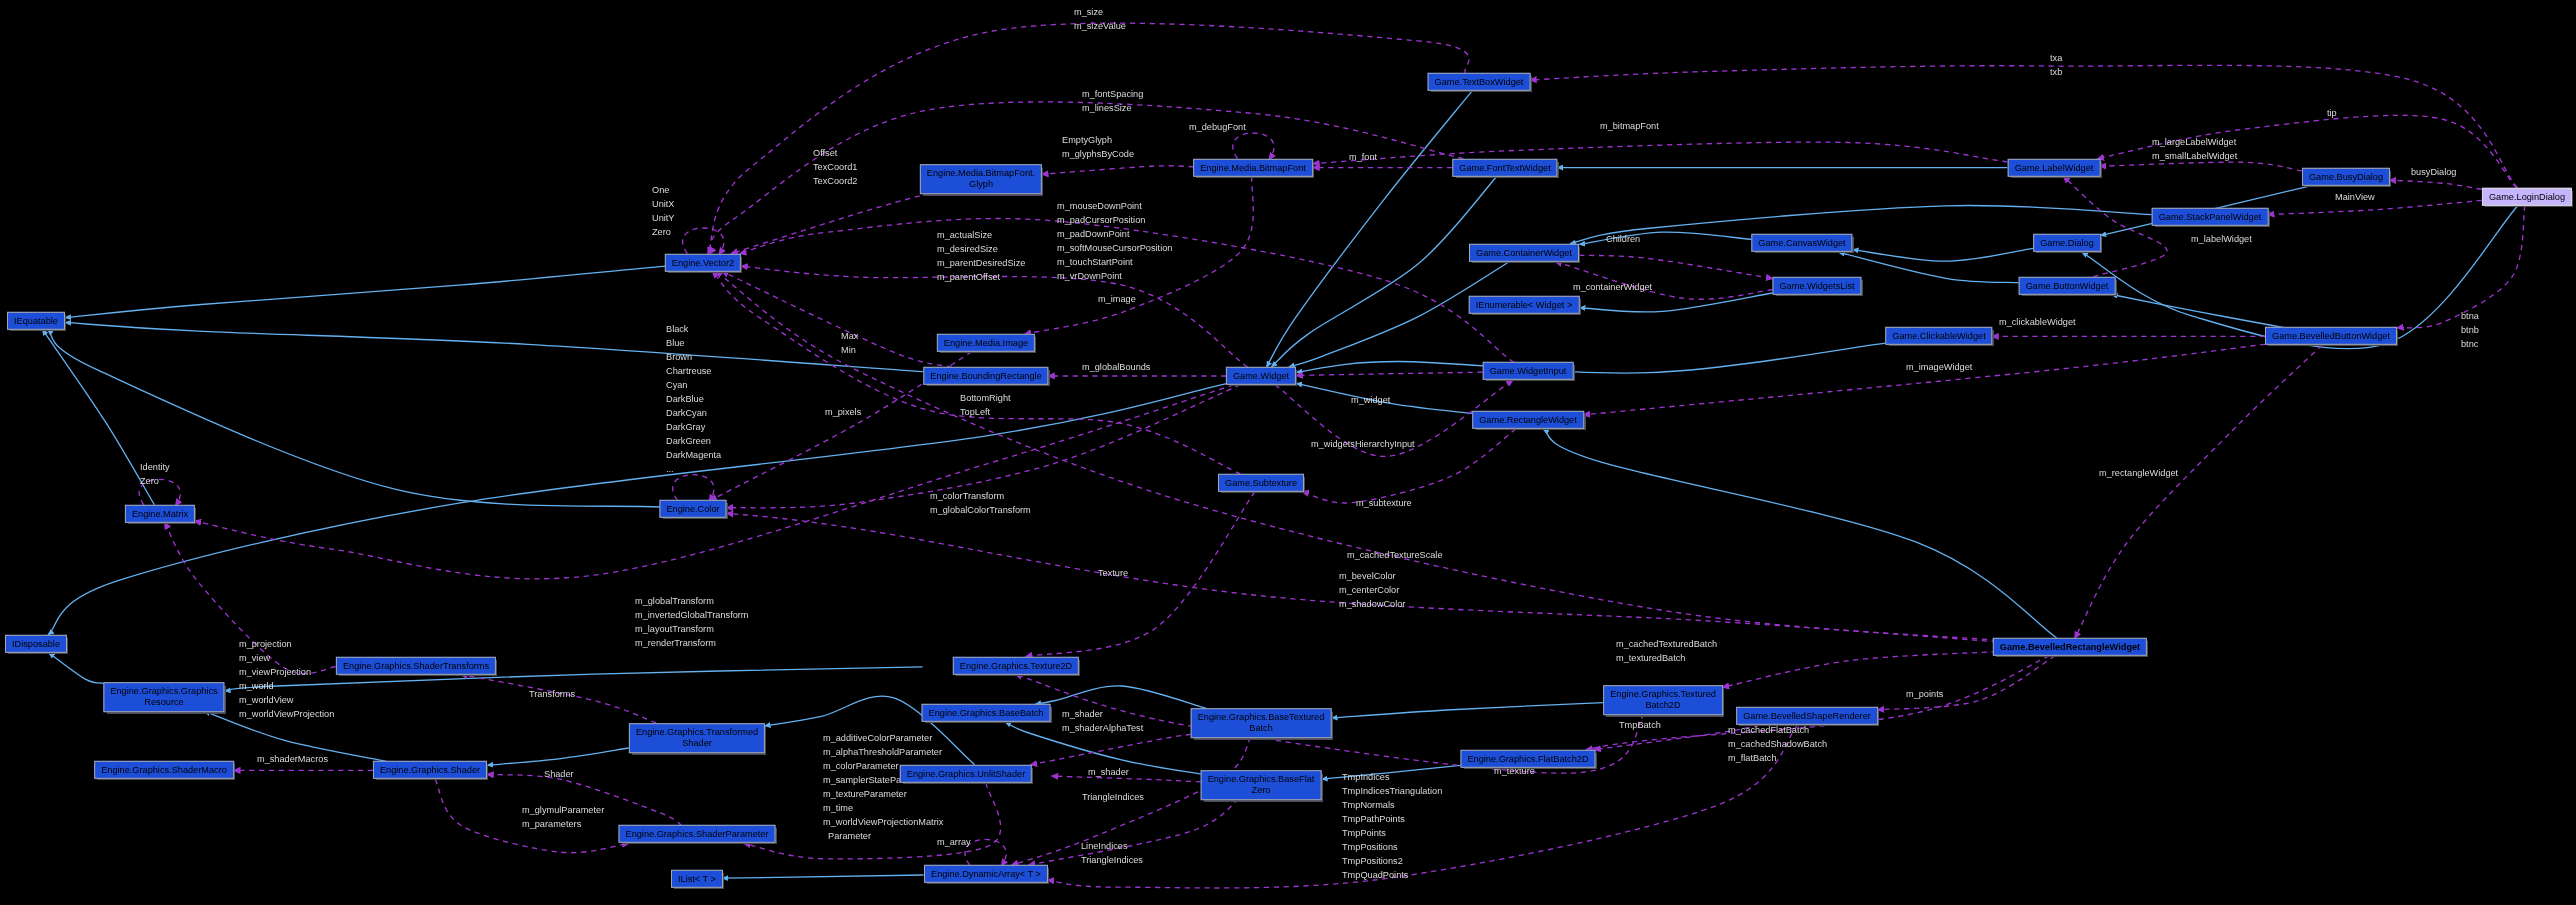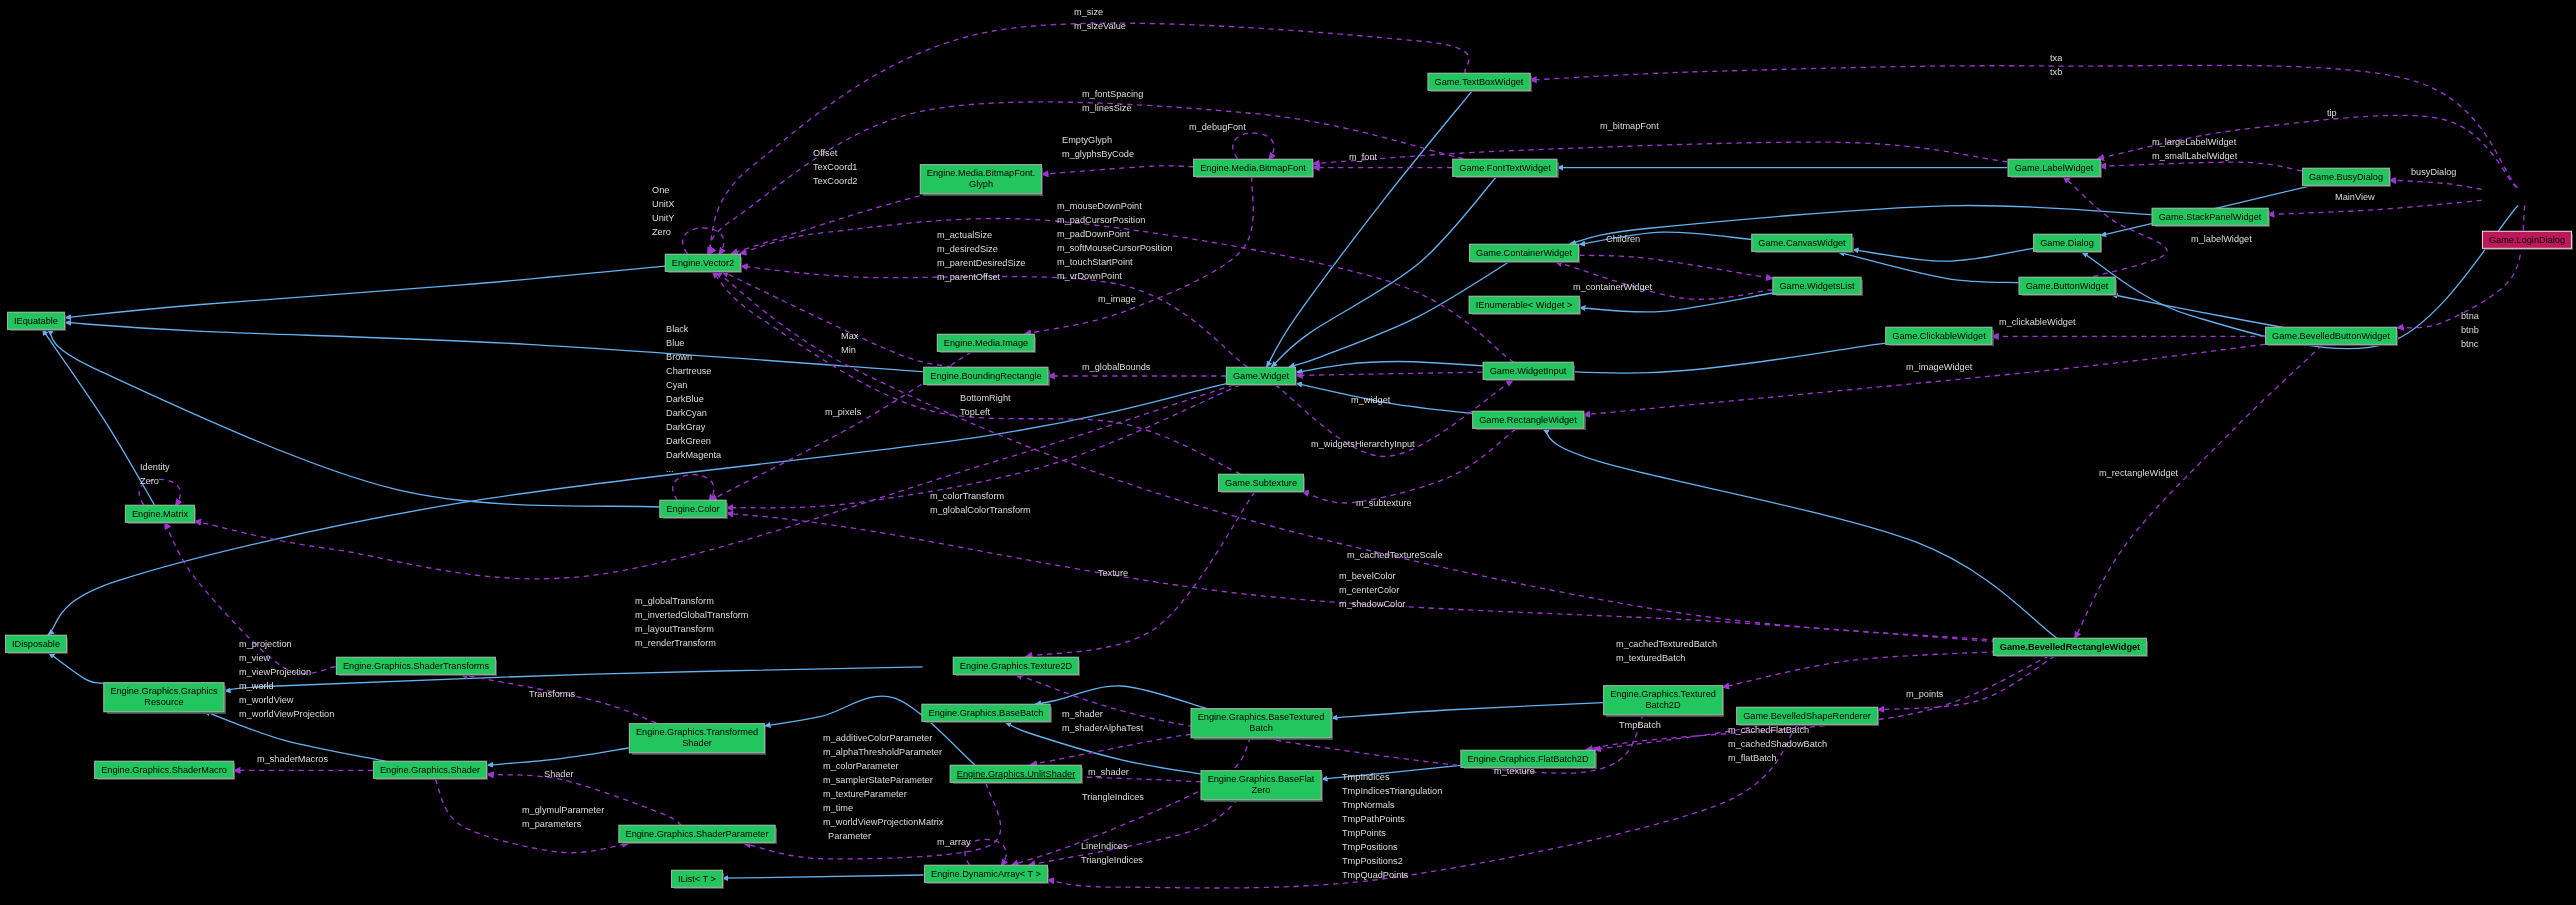--- a/index.html
+++ b/index.html
@@ -1,23 +1,23 @@
 <!DOCTYPE html>
 <html style="font-size:10.6px"><head>
 <meta charset="utf-8">
 <style>
   html,body{margin:0;padding:0;background:#000;}
   .diagram{position:relative;width:2576px;height:905px;background:#000;overflow:hidden;
            font-family:"Liberation Sans", sans-serif;}
   #edge-layer{position:absolute;left:0;top:0;width:2576px;height:905px;}
-  .node{position:absolute;transform:translate(-50%,-50%);background:#22c55e;color:#000;
+  .node{position:absolute;transform:translate(-50%,-50%);background:#1d4ed8;color:#000;
         border:0.7px solid #a9a9a9;box-shadow:1.3px 1.3px 0.7px #4a4a4a;
         font-size:9.2px;line-height:11.2px;padding:2.6px 6px;white-space:pre-line;text-align:center;
         cursor:pointer;}
-  .node.hl{background:#be185d;border-color:#d9d9d9;margin-top:43px;}
+  .node.hl{background:#c4b5fd;border-color:#d9d9d9;}
   .edge-label{position:absolute;color:#dcdcdc;font-size:9.2px;line-height:14px;white-space:pre;}
 </style>
 </head>
 <body>
 
 <div class="diagram">
   <svg id="edge-layer" xmlns="http://www.w3.org/2000/svg" viewBox="0 0 3905 1372" width="2576" height="905">
     <defs>
       <marker id="arr-inherit" markerWidth="11" markerHeight="9" refX="9" refY="4.5" orient="auto" markerUnits="userSpaceOnUse">
         <path d="M0,0 L10,4.5 L0,9 z" fill="#63b1f0"></path>
@@ -270,21 +270,21 @@
       <div class="node" style="left: 986px; top: 713px;">Engine.Graphics.BaseBatch</div>
       <div class="node" style="left: 697px; top: 738px;">Engine.Graphics.Transformed
 Shader</div>
       <div class="node" style="left: 1261px; top: 723px;">Engine.Graphics.BaseTextured
 Batch</div>
       <div class="node" style="left: 1663px; top: 700px;">Engine.Graphics.Textured
 Batch2D</div>
       <div class="node" style="left: 1807px; top: 716px;">Game.BevelledShapeRenderer</div>
       <div class="node" style="left: 164px; top: 770px;">Engine.Graphics.ShaderMacro</div>
       <div class="node" style="left: 430px; top: 770px;">Engine.Graphics.Shader</div>
-      <div class="node" style="left: 1016px; top: 774px; text-decoration: underline;">Engine.Graphics.UnlitShader</div>
+      <div class="node" style="left: 966px; top: 774px;">Engine.Graphics.UnlitShader</div>
       <div class="node" style="left: 1528px; top: 759px;">Engine.Graphics.FlatBatch2D</div>
       <div class="node" style="left: 1261px; top: 785px;">Engine.Graphics.BaseFlat
 Zero</div>
       <div class="node" style="left: 697px; top: 834px;">Engine.Graphics.ShaderParameter</div>
       <div class="node" style="left: 697px; top: 879px; text-align: center;">IList&lt; T &gt;</div>
       <div class="node" style="left: 986px; top: 874px;">Engine.DynamicArray&lt; T &gt;</div>
     </div>
 </div>
 
 

